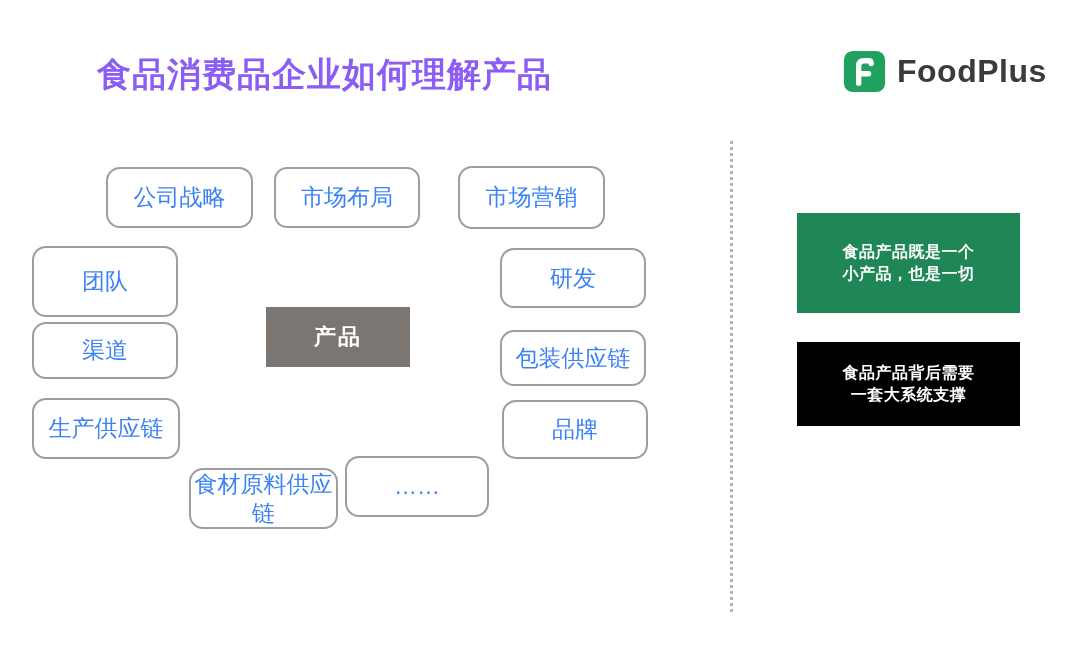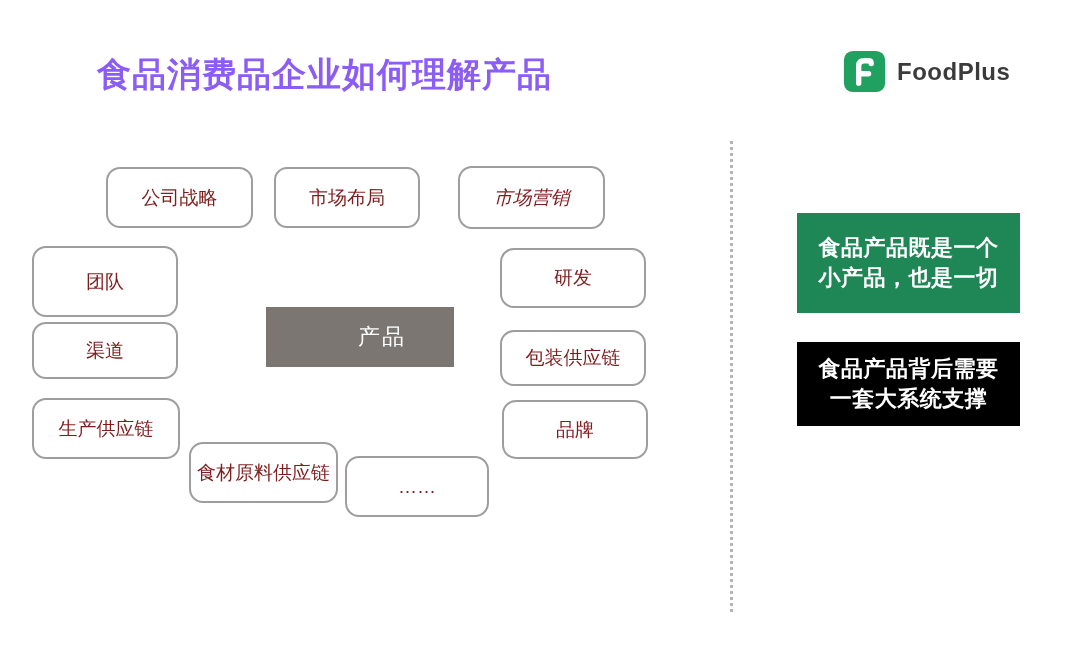--- a/index.html
+++ b/index.html
@@ -10,60 +10,60 @@
   .slide{position:absolute;inset:0;background:#ffffff;}
 
   
   .title{
     position:absolute;left:97px;top:52px;
     font-size:34px;font-weight:bold;color:#8b5cf6;
     letter-spacing:1px;white-space:nowrap;
   }
   .logo{position:absolute;left:843px;top:50px;display:flex;align-items:center;gap:11px;}
   .logo-mark{width:43px;height:43px;display:block;}
-  .logo-text{font-size:24px;font-weight:600;color:#3b3b3b;letter-spacing:0.5px;}
+  .logo-text{font-size:32px;font-weight:600;color:#3b3b3b;letter-spacing:0.5px;}
 
   
   .node{
     position:absolute;background:#ffffff;
     border:2px solid #9e9e9e;border-radius:14px;
     display:flex;align-items:center;justify-content:center;
-    font-size:19px;color:#7f1d1d;text-align:center;
+    font-size:23px;color:#3b82f6;text-align:center;
     line-height:1.25;padding:0 12px;box-sizing:border-box;
   }
   .n1{left:106px;top:167px;width:147px;height:61px;}
   .n2{left:274px;top:167px;width:146px;height:61px;border-radius:13px;}
-  .n3{left:458px;top:166px;width:147px;height:63px;font-style:italic;}
+  .n3{left:458px;top:166px;width:147px;height:63px;}
   .n4{left:32px;top:246px;width:146px;height:71px;}
   .n5{left:500px;top:248px;width:146px;height:60px;}
   .n6{left:32px;top:322px;width:146px;height:57px;}
   .n7{left:500px;top:330px;width:146px;height:56px;}
   .n8{left:32px;top:398px;width:148px;height:61px;}
   .n9{left:502px;top:400px;width:146px;height:59px;}
-  .n10{left:189px;top:442px;width:149px;height:61px;padding:0 0;}
+  .n10{left:189px;top:468px;width:149px;height:61px;padding:0 0;}
   .n11{left:345px;top:456px;width:144px;height:61px;}
 
   .center-node{
     position:absolute;left:266px;top:307px;width:144px;height:60px;
     background:#7c7673;border:none;border-radius:0;
     display:flex;align-items:center;justify-content:center;
-    color:#ffffff;font-size:22px;font-weight:normal;letter-spacing:2px;padding-left:44px;
+    color:#ffffff;font-size:22px;font-weight:bold;letter-spacing:2px;
   }
 
   
   .divider{
     position:absolute;left:730px;top:141px;height:471px;width:0;
     border-left:3px dotted #b5b5b5;
   }
 
   
   .insight{
     position:absolute;left:797px;width:223px;
     display:flex;flex-direction:column;align-items:center;justify-content:center;
-    color:#ffffff;font-size:22px;font-weight:bold;
+    color:#ffffff;font-size:16px;font-weight:bold;
     line-height:1.38;text-align:center;letter-spacing:0.5px;
   }
   .insight-1{top:213px;height:100px;background:#1f8656;}
   .insight-2{top:342px;height:84px;background:#000000;}
 </style>
 </head>
 <body>
 
 <div class="slide">
 

